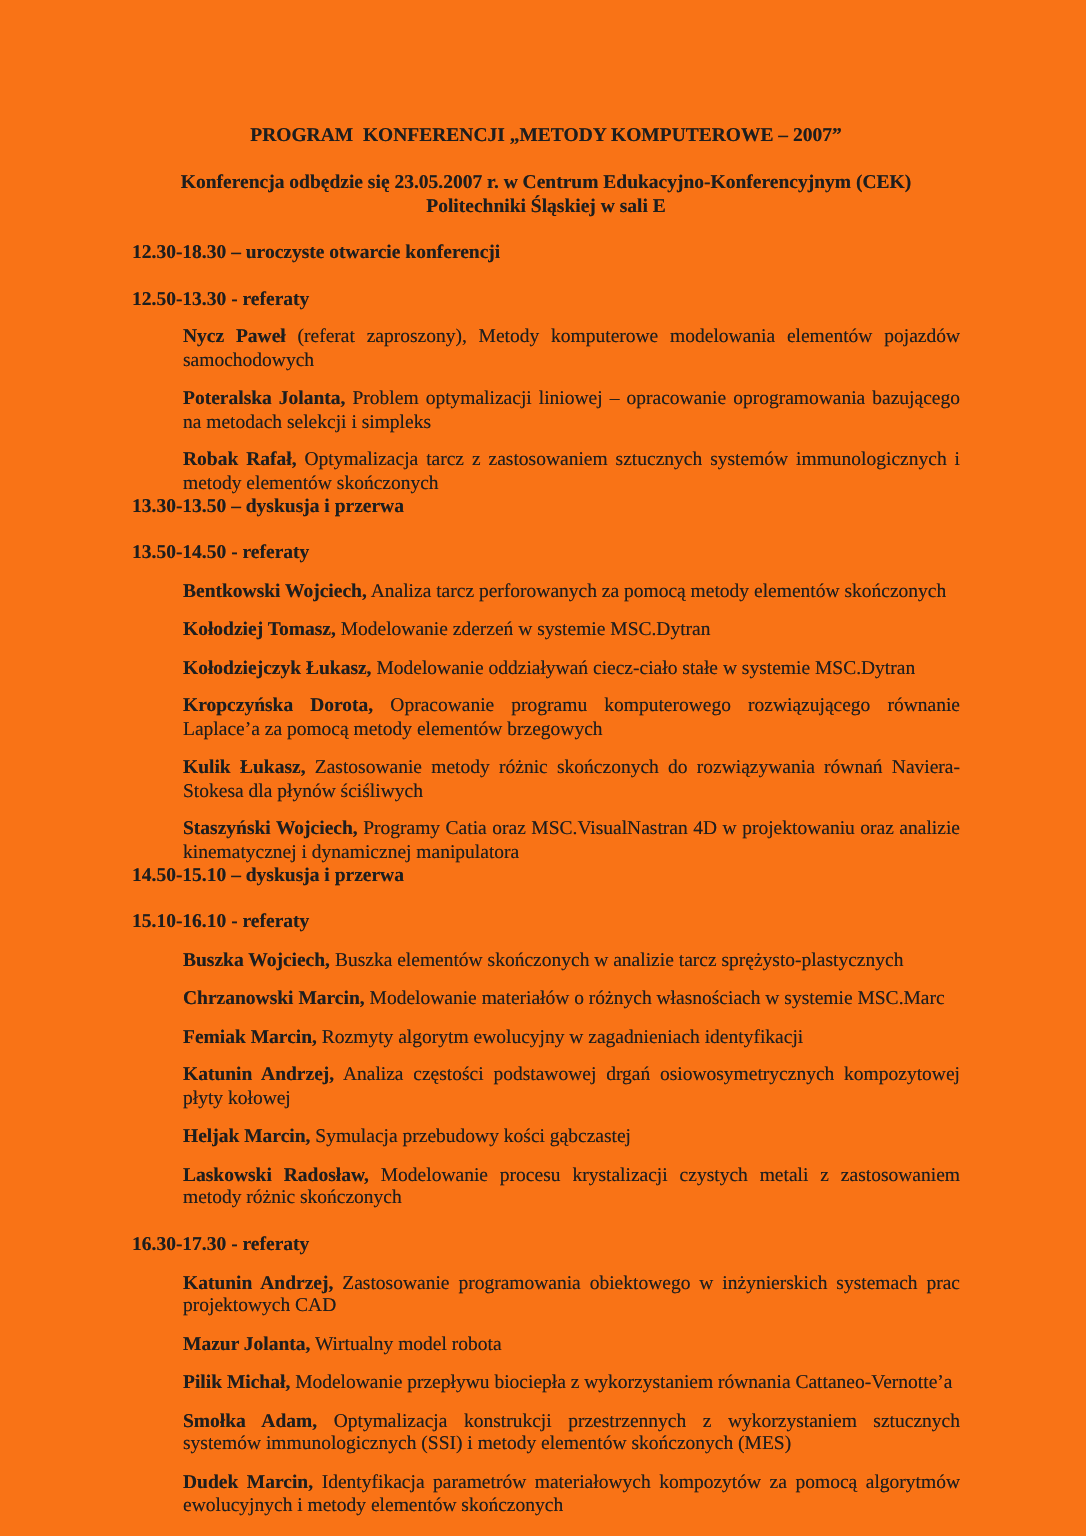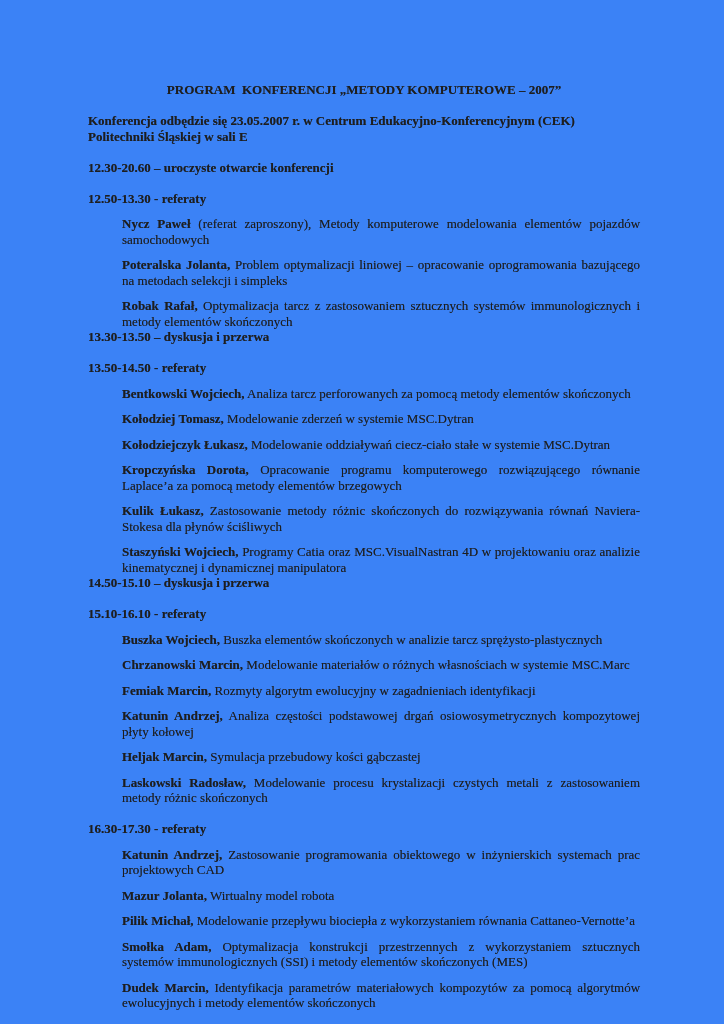--- a/index.html
+++ b/index.html
@@ -4,39 +4,39 @@
 <style>
   html, body {
     margin: 0;
     padding: 0;
     background: #ffffff;
   }
   .page {
     position: relative;
     width: 724px;
     height: 1024px;
-    background: #3b82f6;
+    background: #f97316;
     box-sizing: border-box;
     padding: 82px 84px 0 88px;
     font-family: "Liberation Serif", "DejaVu Serif", serif;
     font-size: 13px;
     line-height: 15.5px;
     color: #1e1e1e;
     overflow: hidden;
     text-shadow: 0 0 0.4px rgba(30,30,30,0.55);
   }
   .doc-title {
     font-size: 13px;
     font-weight: bold;
     text-align: center;
     margin: 0 0 15.5px 0;
     white-space: pre-wrap;
   }
   .subtitle {
-    text-align: left;
+    text-align: center;
     font-weight: bold;
     margin: 0;
   }
   .subtitle div { margin: 0; }
   .slot {
     margin: 0;
     font-weight: bold;
   }
   .slot.gap { margin-top: 15.5px; }
   .talk {
@@ -49,21 +49,21 @@
 </head>
 <body>
 
 <div class="page">
   <h1 class="doc-title">PROGRAM  KONFERENCJI „METODY KOMPUTEROWE – 2007”</h1>
   <div class="subtitle">
     <div>Konferencja odbędzie się 23.05.2007 r. w Centrum Edukacyjno-Konferencyjnym (CEK)</div>
     <div>Politechniki Śląskiej w sali E</div>
   </div>
   <div id="schedule">
-      <p class="slot gap"><span class="time">12.30-20.60</span> <span class="sep">–</span> <span class="label">uroczyste otwarcie konferencji</span></p>
+      <p class="slot gap"><span class="time">12.30-18.30</span> <span class="sep">–</span> <span class="label">uroczyste otwarcie konferencji</span></p>
       <p class="slot gap"><span class="time">12.50-13.30</span> <span class="sep">-</span> <span class="label">referaty</span></p>
       <p class="talk"><span class="speaker">Nycz Paweł</span> <span class="title">(referat zaproszony), Metody komputerowe modelowania elementów pojazdów samochodowych</span></p>
       <p class="talk"><span class="speaker">Poteralska Jolanta,</span> <span class="title">Problem optymalizacji liniowej – opracowanie oprogramowania bazującego na metodach selekcji i simpleks</span></p>
       <p class="talk"><span class="speaker">Robak Rafał,</span> <span class="title">Optymalizacja tarcz z zastosowaniem sztucznych systemów immunologicznych i metody elementów skończonych</span></p>
       <p class="slot"><span class="time">13.30-13.50</span> <span class="sep">–</span> <span class="label">dyskusja i przerwa</span></p>
       <p class="slot gap"><span class="time">13.50-14.50</span> <span class="sep">-</span> <span class="label">referaty</span></p>
       <p class="talk"><span class="speaker">Bentkowski Wojciech,</span> <span class="title">Analiza tarcz perforowanych za pomocą metody elementów skończonych</span></p>
       <p class="talk"><span class="speaker">Kołodziej Tomasz,</span> <span class="title">Modelowanie zderzeń w systemie MSC.Dytran</span></p>
       <p class="talk"><span class="speaker">Kołodziejczyk Łukasz,</span> <span class="title">Modelowanie oddziaływań ciecz-ciało stałe w systemie MSC.Dytran</span></p>
       <p class="talk"><span class="speaker">Kropczyńska Dorota,</span> <span class="title">Opracowanie programu komputerowego rozwiązującego równanie Laplace’a za pomocą metody elementów brzegowych</span></p>

